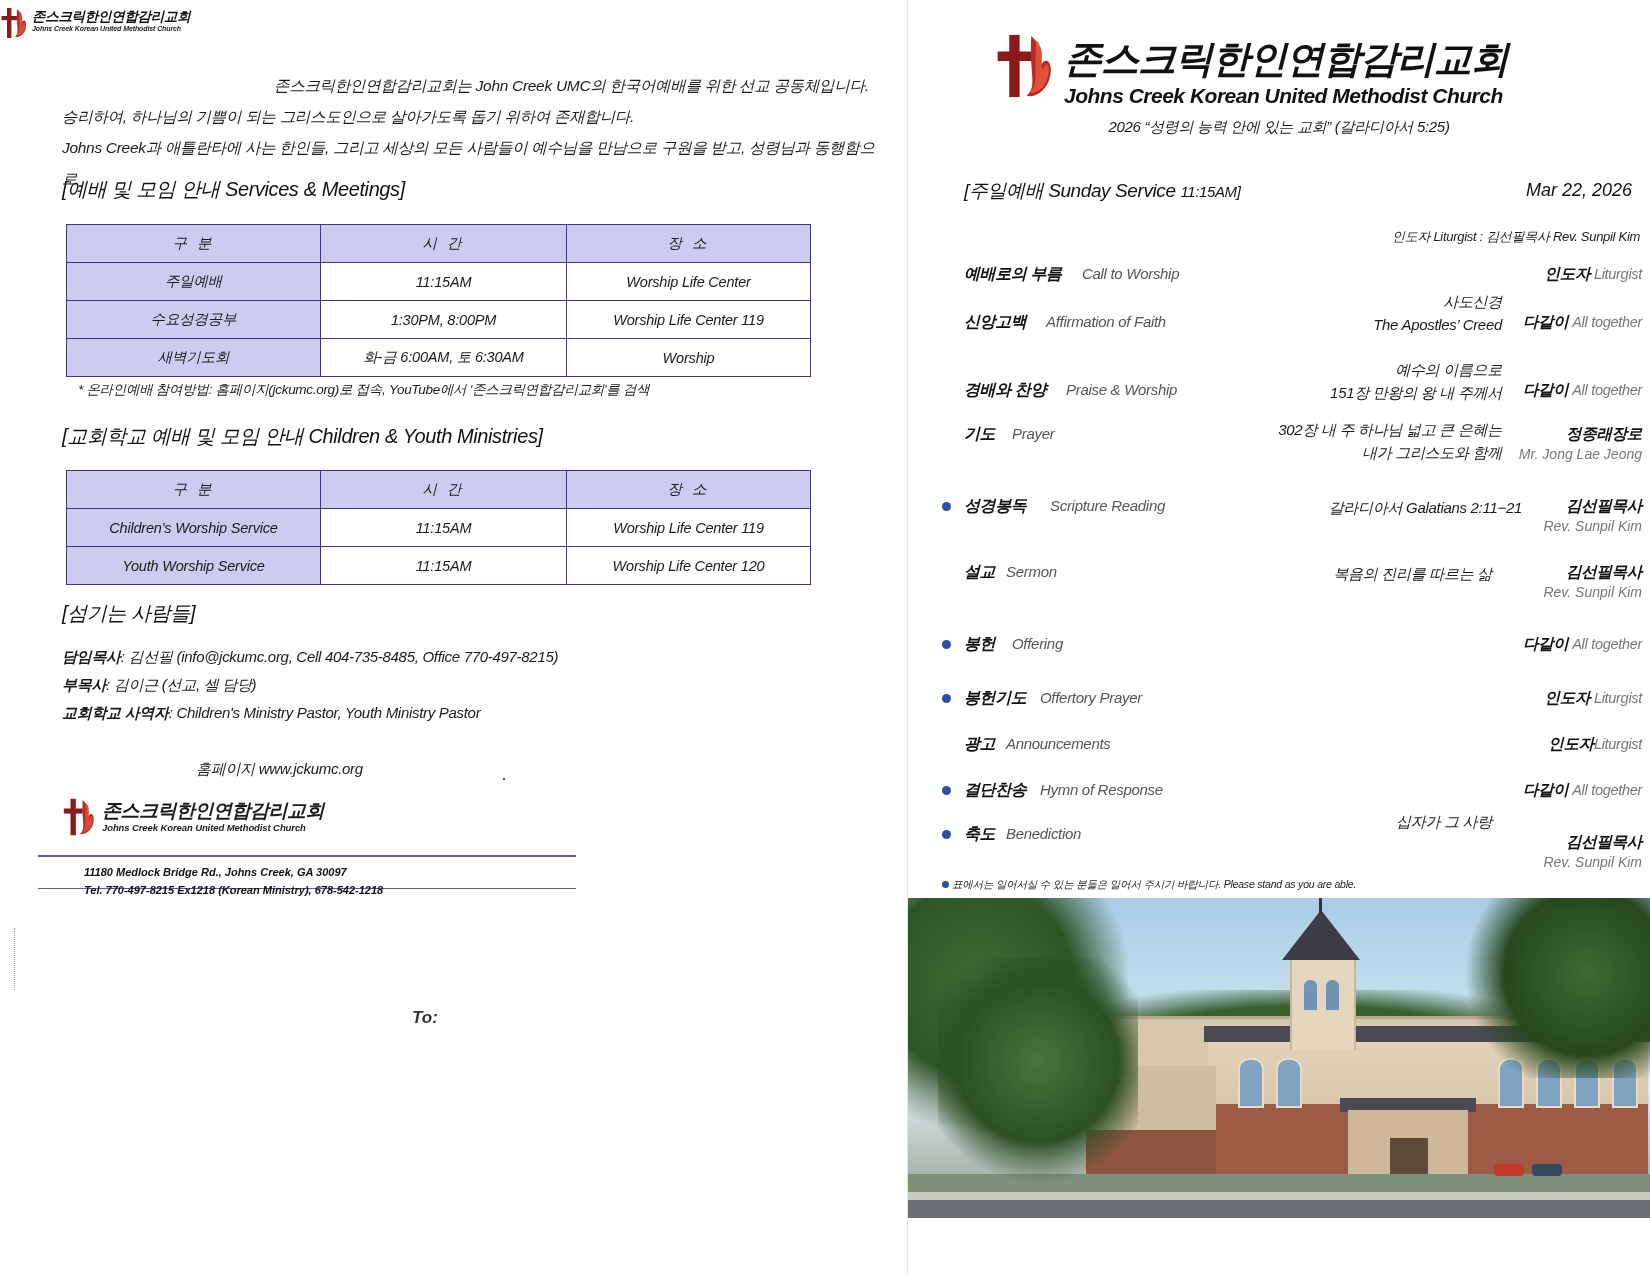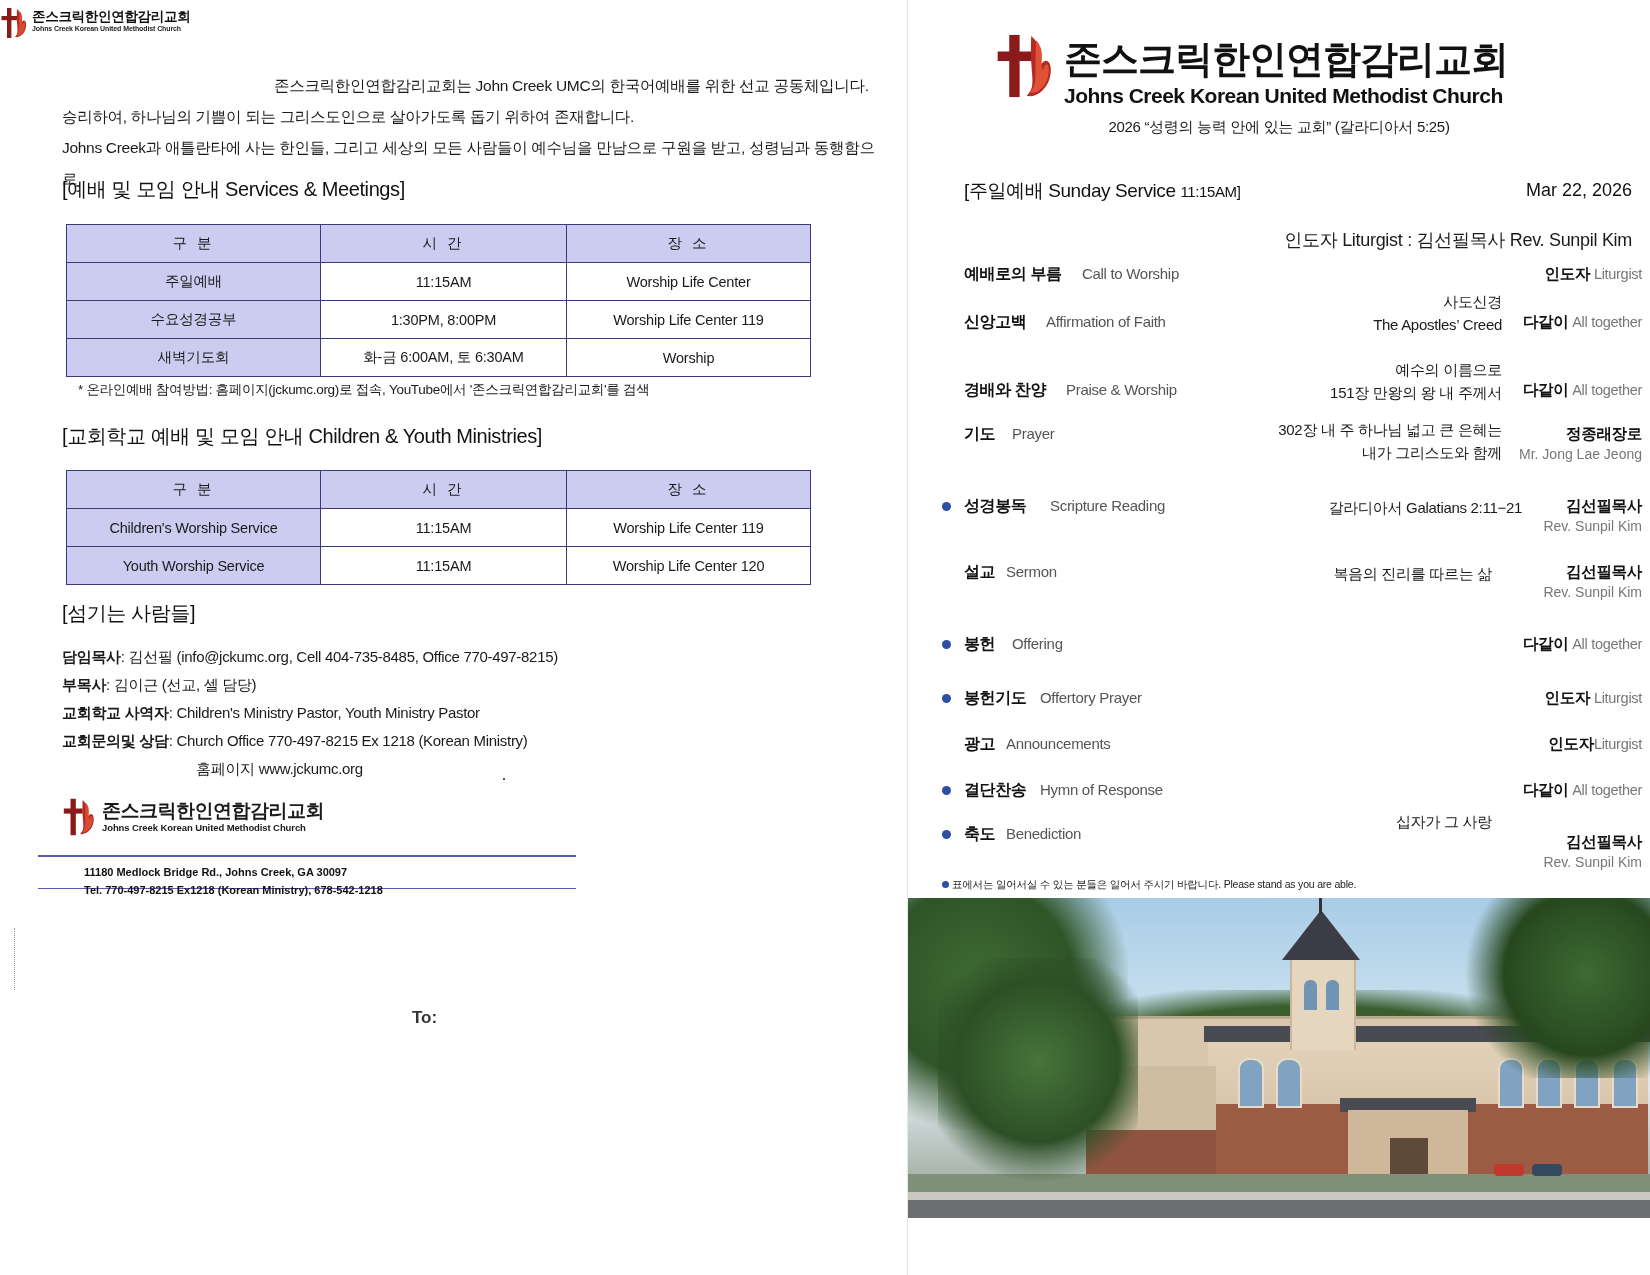--- a/index.html
+++ b/index.html
@@ -13,20 +13,21 @@
     font-family: "Liberation Sans", sans-serif;
     color: #1a1a1a;
     position: relative;
     overflow: hidden;
   }
   .page {
     position: absolute;
     top: 0; left: 0;
     width: 1650px;
     height: 1275px;
+    font-style: italic;
   }
 
   
   .left {
     position: absolute;
     left: 0; top: 0;
     width: 930px;
     height: 1275px;
   }
   .hdr-logo {
@@ -256,22 +257,22 @@
   }
   .r-svc-head .sm { font-size: 15px; }
   .r-date {
     position: absolute;
     right: 18px; top: 180px;
     font-size: 18px;
     color: #111;
   }
   .r-liturgist {
     position: absolute;
-    right: 18px; top: 228px;
-    font-size: 18px;
+    right: 10px; top: 228px;
+    font-size: 13px;
     color: #1a1a1a;
     letter-spacing: -0.3px;
   }
 
   .ord {
     position: absolute;
     left: 34px;
     width: 700px;
     height: 0;
   }
@@ -570,23 +571,20 @@
     <div class="sec-title" id="ppl-title">[섬기는 사람들]</div>
 
     <div class="ppl-line" id="ppl1">
       <b>담임목사</b><span>: 김선필 (info@jckumc.org, Cell 404-735-8485, Office 770-497-8215)</span>
     </div>
     <div class="ppl-line" id="ppl2">
       <b>부목사</b><span>: 김이근 (선교, 셀 담당)</span>
     </div>
     <div class="ppl-line" id="ppl3">
       <b>교회학교 사역자</b><span>: Children's Ministry Pastor, Youth Ministry Pastor</span>
-    </div>
-    <div class="ppl-line" id="ppl4">
-      <b>교회문의및 상담</b><span>: Church Office 770-497-8215 Ex 1218 (Korean Ministry)</span>
     </div>
     <div class="ppl-line" id="ppl5">홈페이지 www.jckumc.org</div>
 
     <div class="tiny-dot"></div>
 
     <div class="foot-logo">
       <span class="cross-flame">
         <svg width="34" height="42" viewBox="0 0 28 34">
           <rect x="7" y="2" width="4.4" height="30" fill="#8b1a1a"></rect>
           <rect x="1.5" y="10" width="15.5" height="4.2" fill="#8b1a1a"></rect>

